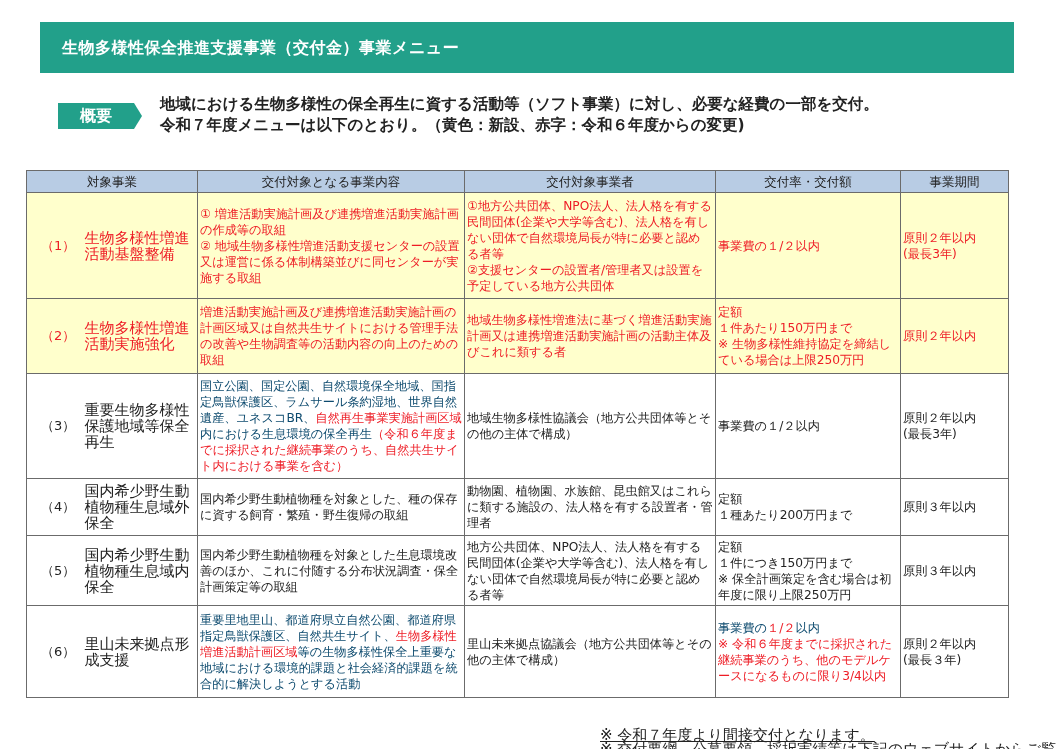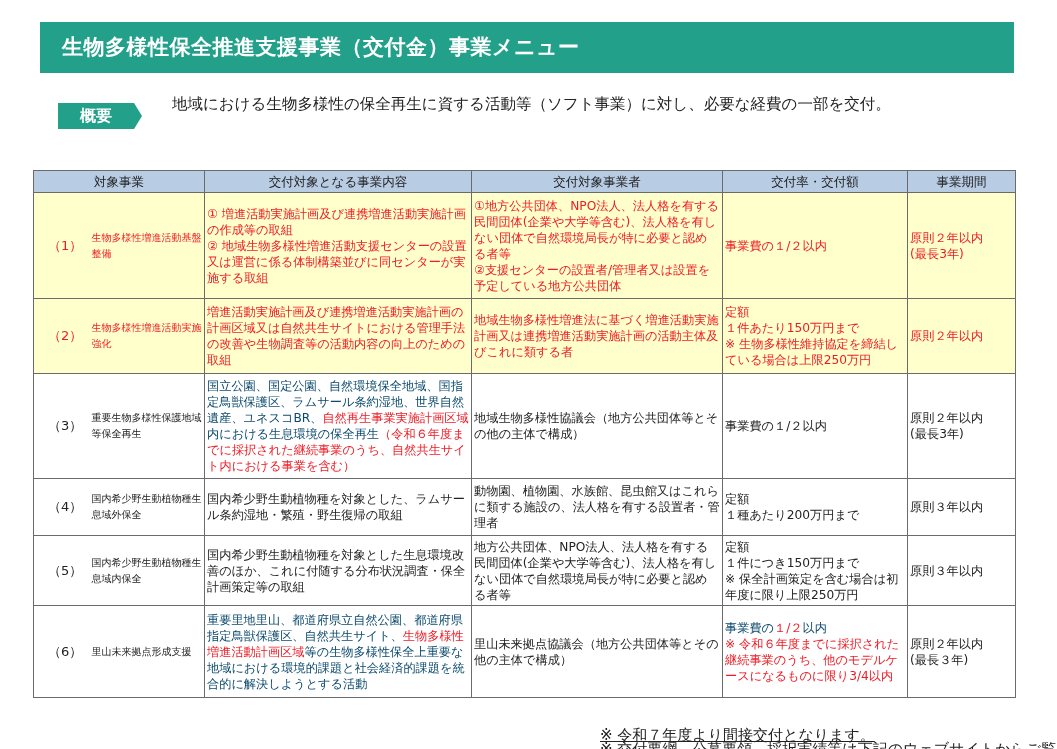--- a/index.html
+++ b/index.html
@@ -17,21 +17,21 @@
     }
     .title-bar {
       position: absolute;
       left: 40px;
       top: 22px;
       width: 974px;
       height: 51px;
       background: #22a08a;
       color: #ffffff;
       font-weight: bold;
-      font-size: 21px;
+      font-size: 16px;
       line-height: 51px;
       padding-left: 22px;
       box-sizing: border-box;
       letter-spacing: 0.5px;
     }
     .overview-badge {
       position: absolute;
       left: 58px;
       top: 103px;
       width: 84px;
@@ -49,32 +49,33 @@
       width: 76px;
       height: 26px;
       line-height: 26px;
       text-align: center;
       color: #ffffff;
       font-weight: bold;
       font-size: 16px;
     }
     .overview-text {
       position: absolute;
-      left: 172px;
+      left: 160px;
       top: 94px;
       font-size: 15.5px;
       line-height: 21px;
       color: #222222;
+      font-weight: bold;
     }
     .overview-text div {
       white-space: nowrap;
     }
     table.menu {
       position: absolute;
-      left: 33px;
+      left: 26px;
       top: 170px;
       border-collapse: collapse;
       table-layout: fixed;
       width: 982px;
       font-size: 12.2px;
       line-height: 16px;
     }
     table.menu th, table.menu td {
       border: 1px solid #6b6b6b;
       vertical-align: middle;
@@ -94,21 +95,21 @@
     }
     table.menu td.num {
       text-align: left;
       padding-left: 14px;
       font-size: 13px;
       width: 56px;
       border-right: none;
     }
     table.menu td.name {
       border-left: none;
-      font-size: 10px;
+      font-size: 15px;
     }
     .red { color: #ee1c25; }
     .black { color: #0c4a6e; }
     .footnotes {
       position: absolute;
       left: 600px;
       top: 728px;
       font-size: 15px;
       line-height: 14px;
       color: #222;
@@ -127,20 +128,21 @@
 
 <div class="overview-badge">
   <svg width="84" height="26">
     <polygon points="0,0 76,0 84,13 76,26 0,26" fill="#22a08a"></polygon>
   </svg>
   <span>概要</span>
 </div>
 
 <div class="overview-text">
   <div>地域における生物多様性の保全再生に資する活動等（ソフト事業）に対し、必要な経費の一部を交付。</div>
+  <div>令和７年度メニューは以下のとおり。（黄色：新設、赤字：令和６年度からの変更)</div>
 </div>
 
 <table class="menu">
   <colgroup>
     <col style="width:56px">
     <col style="width:115px">
     <col style="width:267px">
     <col style="width:251px">
     <col style="width:185px">
     <col style="width:108px">
@@ -185,21 +187,21 @@
       <td><span class="black">国立公園、国定公園、自然環境保全地域、国指定鳥獣保護区、ラムサール条約湿地、世界自然遺産、ユネスコBR、</span><span class="red">自然再生事業実施計画区域</span><span class="black">内における生息環境の保全再生</span><span class="red">（令和６年度までに採択された継続事業のうち、自然共生サイト内における事業を含む）</span></td>
       <td>地域生物多様性協議会（地方公共団体等とその他の主体で構成）</td>
       <td>事業費の１/２以内</td>
       <td style="white-space:pre-line">原則２年以内
 (最長3年)</td>
     </tr>
 
     <tr style="height:57px">
       <td class="num">（4）</td>
       <td class="name">国内希少野生動植物種生息域外保全</td>
-      <td>国内希少野生動植物種を対象とした、ラムサール条約湿地・繁殖・野生復帰の取組</td>
+      <td>国内希少野生動植物種を対象とした、種の保存に資する飼育・繁殖・野生復帰の取組</td>
       <td>動物園、植物園、水族館、昆虫館又はこれらに類する施設の、法人格を有する設置者・管理者</td>
       <td style="white-space:pre-line">定額
  １種あたり200万円まで</td>
       <td>原則３年以内</td>
     </tr>
 
     <tr style="height:70px">
       <td class="num">（5）</td>
       <td class="name">国内希少野生動植物種生息域内保全</td>
       <td>国内希少野生動植物種を対象とした生息環境改善のほか、これに付随する分布状況調査・保全計画策定等の取組</td>

